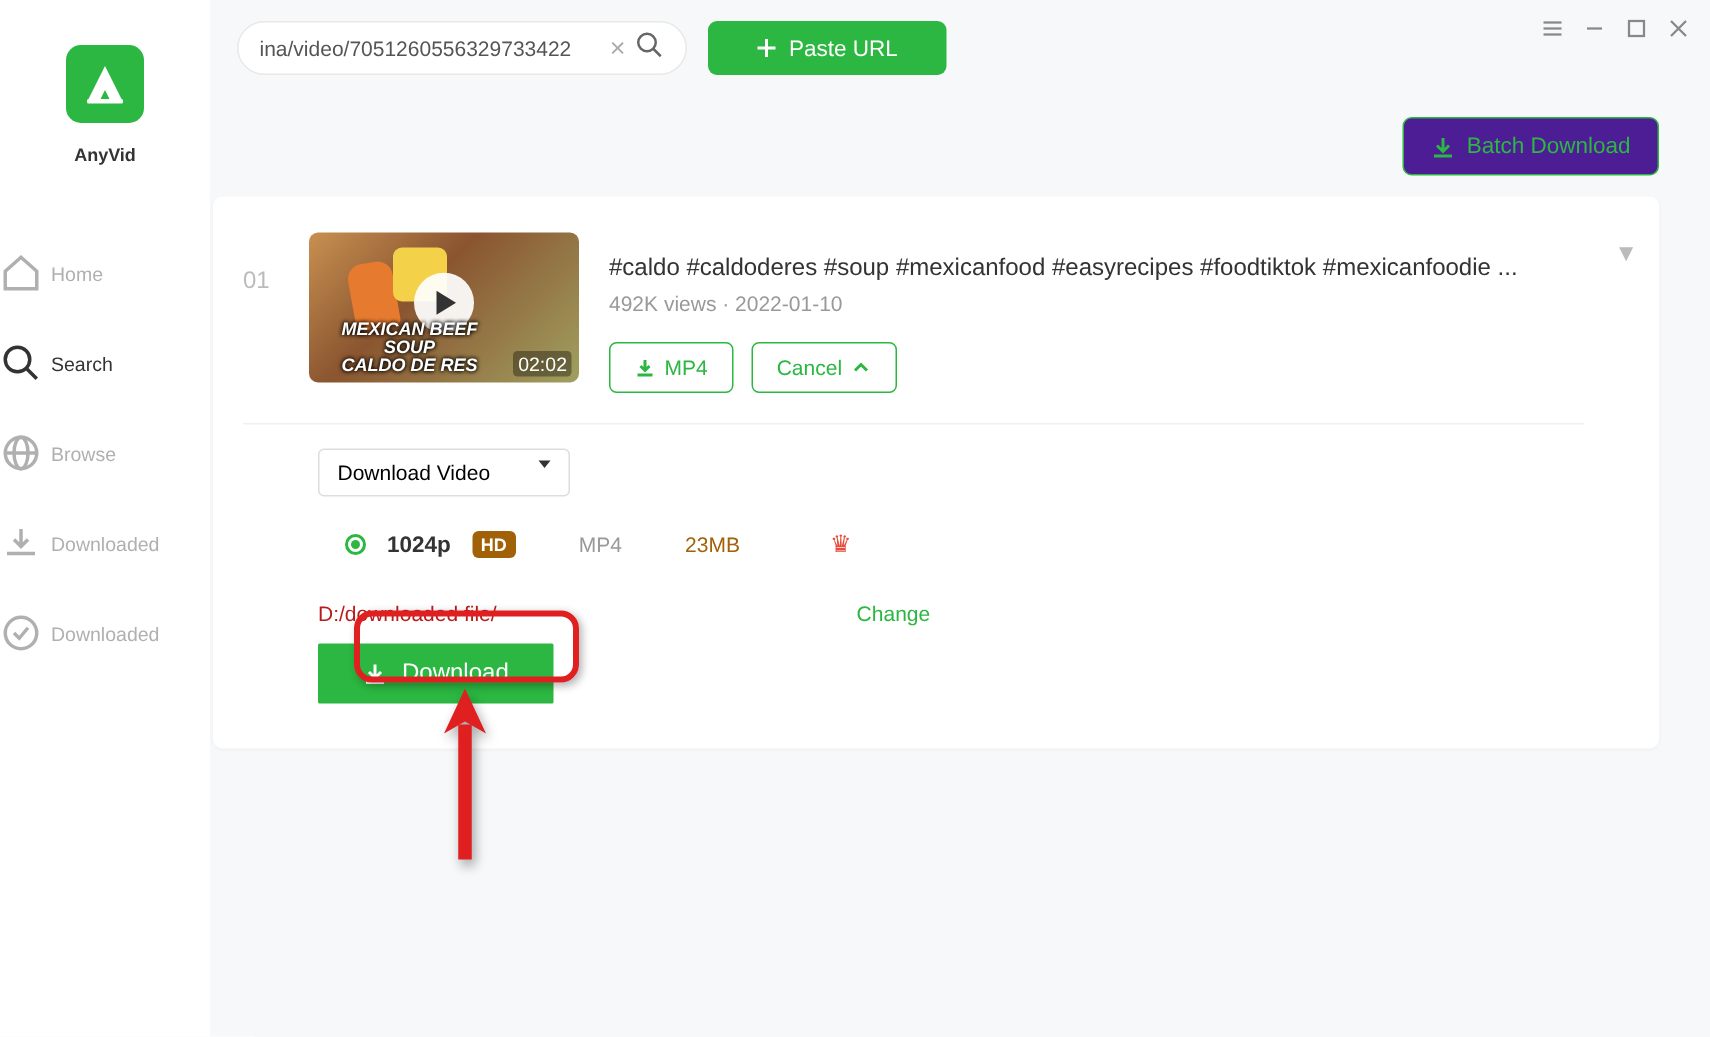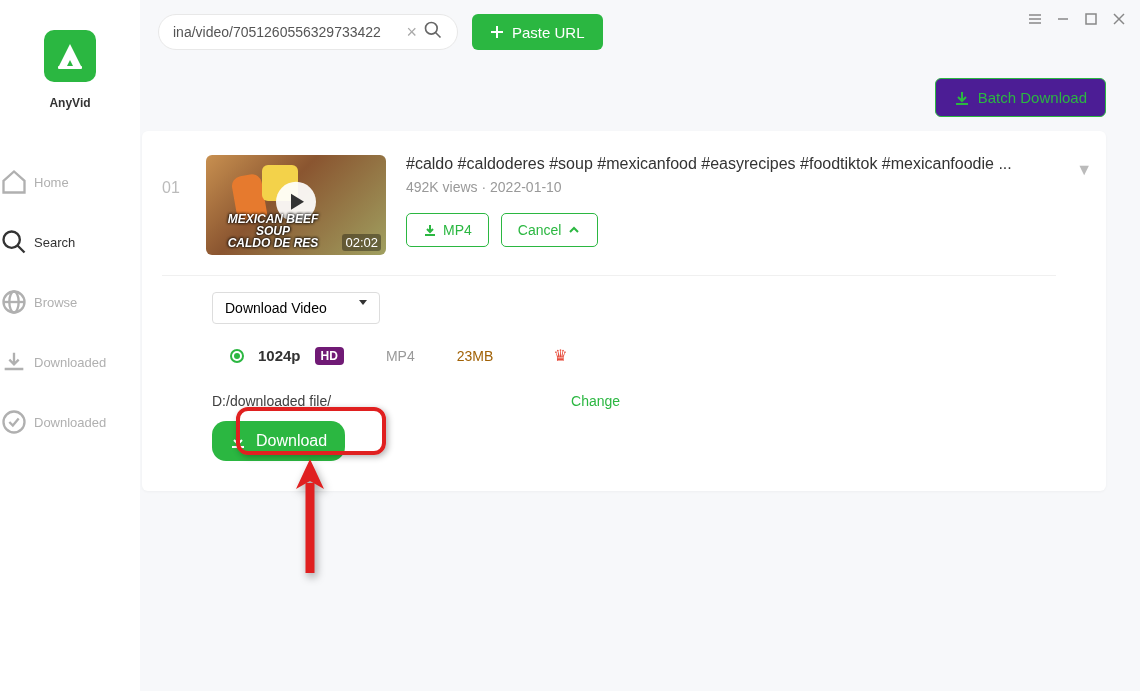--- a/index.html
+++ b/index.html
@@ -17,21 +17,21 @@
     .nav-item svg { stroke: #b0b0b0; fill: none; stroke-width: 2; }
     
     .main { position: absolute; left: 140px; top: 0; right: 0; bottom: 0; background: #f7f8fa; }
     
     .topbar { display: flex; align-items: center; padding: 14px 18px; gap: 14px; }
     .search-box { display: flex; align-items: center; background: #fff; border: 1px solid #e8e8e8; border-radius: 20px; padding: 0 14px; height: 36px; width: 300px; }
     .search-input { border: none; outline: none; flex: 1; font-size: 14px; color: #555; background: transparent; }
     .search-clear { cursor: pointer; color: #aaa; font-size: 18px; padding: 0 6px; }
     .search-icon { cursor: pointer; }
     .search-icon svg { width: 20px; height: 20px; stroke: #666; fill: none; stroke-width: 2; }
-    .paste-btn { background: #2bb741; color: #fff; border: none; border-radius: 6px; padding: 0 18px; height: 36px; display: flex; align-items: center; gap: 8px; font-size: 15px; cursor: pointer; }
+    .paste-btn { background: #2bb741; color: #fff; border: none; border-radius: 6px; padding: 0 32px; height: 36px; display: flex; align-items: center; gap: 8px; font-size: 15px; cursor: pointer; }
     .paste-btn svg { width: 14px; height: 14px; fill: #fff; }
     
     .window-controls { position: absolute; right: 14px; top: 12px; display: flex; gap: 14px; align-items: center; }
     .window-controls .wc { cursor: pointer; color: #888; }
     .wc svg { width: 14px; height: 14px; stroke: #888; fill: none; stroke-width: 1.5; }
     
     .batch-wrap { display: flex; justify-content: flex-end; padding: 14px 34px 14px 0; }
     .batch-btn { border: 1px solid #2bb741; color: #2bb741; background: #4c1d95; border-radius: 6px; padding: 10px 18px; display: flex; align-items: center; gap: 8px; font-size: 15px; cursor: pointer; }
     .batch-btn svg { width: 16px; height: 16px; stroke: #2bb741; fill: none; stroke-width: 2; }
     
@@ -41,50 +41,50 @@
     .video-index { font-size: 16px; color: #bbb; padding-top: 24px; width: 24px; }
     .thumb { width: 180px; height: 100px; border-radius: 6px; background: linear-gradient(135deg, #c89050 0%, #8a5530 40%, #a0a060 100%); position: relative; overflow: hidden; }
     .thumb-play { position: absolute; left: 50%; top: 50%; transform: translate(-50%,-58%); width: 40px; height: 40px; border-radius: 50%; background: rgba(255,255,255,0.92); display: flex; align-items: center; justify-content: center; }
     .thumb-play::after { content: ""; border-left: 13px solid #333; border-top: 8px solid transparent; border-bottom: 8px solid transparent; margin-left: 3px; }
     .thumb-veg { position: absolute; left: 28px; top: 20px; width: 30px; height: 44px; background: #e67a2e; border-radius: 10px 10px 4px 4px; transform: rotate(-10deg); }
     .thumb-corn { position: absolute; left: 56px; top: 10px; width: 36px; height: 36px; background: #f3d24a; border-radius: 6px; }
     .thumb-text { position: absolute; bottom: 6px; left: 6px; right: 52px; color: #fff; font-weight: 900; font-size: 12px; line-height: 1; text-shadow: 0 0 3px #000, 0 0 3px #000; font-style: italic; white-space: pre-line; text-align: center; }
     .thumb-dur { position: absolute; bottom: 4px; right: 5px; color: #fff; font-size: 13px; background: rgba(0,0,0,0.35); padding: 1px 3px; border-radius: 3px; text-align: center; }
     
     .video-meta { flex: 1; }
-    .video-title { font-size: 16px; color: #333; white-space: nowrap; overflow: hidden; text-overflow: ellipsis; max-width: 640px; }
+    .video-title { font-size: 16px; color: #333; white-space: nowrap; overflow: hidden; text-overflow: ellipsis; max-width: 640px; margin-top: 15px; }
     .video-sub { font-size: 14px; color: #999; margin-top: 6px; }
     .video-sub span::after { content: " · "; }
     .video-sub span:last-child::after { content: ""; }
     .format-row { display: flex; gap: 12px; margin-top: 18px; }
     .fmt-btn { border: 1px solid #2bb741; color: #2bb741; background: #fff; border-radius: 5px; padding: 8px 16px; display: flex; align-items: center; gap: 6px; font-size: 14px; cursor: pointer; }
     .fmt-btn svg { width: 14px; height: 14px; stroke: #2bb741; fill: none; stroke-width: 2; }
     
     .chevron-dd { position: absolute; right: 14px; top: 30px; cursor: pointer; color: #bbb; }
     
     .divider { border-top: 1px solid #f0f0f0; margin: 20px 0 16px; }
     
     .options { padding-left: 50px; }
     .dropdown { border: 1px solid #ddd; border-radius: 4px; padding: 7px 12px; display: inline-flex; align-items: flex-start; gap: 32px; font-size: 14px; cursor: pointer; background: #fff; }
     .dropdown .caret { border-top: 5px solid #333; border-left: 4px solid transparent; border-right: 4px solid transparent; }
     
     .quality-row { display: flex; align-items: center; gap: 14px; margin-top: 22px; padding-left: 18px; }
     .radio { width: 14px; height: 14px; border: 2px solid #2bb741; border-radius: 50%; display: flex; align-items: center; justify-content: center; }
     .radio::after { content: ""; width: 6px; height: 6px; background: #2bb741; border-radius: 50%; }
     .q-label { font-size: 15px; color: #333; font-weight: 600; }
-    .hd-badge { background: #701a75; color: #fff; font-size: 12px; font-weight: 700; padding: 2px 6px; border-radius: 4px; }
+    .hd-badge { background: #a16207; color: #fff; font-size: 12px; font-weight: 700; padding: 2px 6px; border-radius: 4px; }
     .q-fmt { font-size: 14px; color: #999; margin-left: 28px; }
     .q-size { font-size: 14px; color: #a16207; margin-left: 28px; }
     .crown { color: #e74c3c; margin-left: 46px; }
     
     .path-row { display: flex; align-items: center; margin-top: 28px; }
-    .path-text { color: #404040; font-size: 14px; }
+    .path-text { color: #b91c1c; font-size: 14px; }
     .change-link { color: #2bb741; font-size: 14px; cursor: pointer; margin-left: 240px; }
     
-    .download-btn { background: #2bb741; color: #fff; border: none; border-radius: 14px; padding: 11px 18px; display: flex; align-items: center; gap: 10px; font-size: 16px; cursor: pointer; margin-top: 12px; }
+    .download-btn { background: #2bb741; color: #fff; border: none; border-radius: 1px; padding: 11px 30px; display: flex; align-items: center; gap: 10px; font-size: 16px; cursor: pointer; margin-top: 12px; }
     .download-btn svg { width: 16px; height: 16px; stroke: #fff; fill: none; stroke-width: 2; }
     
     .highlight-ring { position: absolute; border: 4px solid #e02020; border-radius: 12px; pointer-events: none; box-shadow: 2px 2px 6px rgba(0,0,0,0.3); }
     .arrow-annot { position: absolute; pointer-events: none; filter: drop-shadow(2px 4px 4px rgba(0,0,0,0.35)); }
   </style>
 </head>
 <body>
 
 <div class="sidebar">
   <div class="logo">

